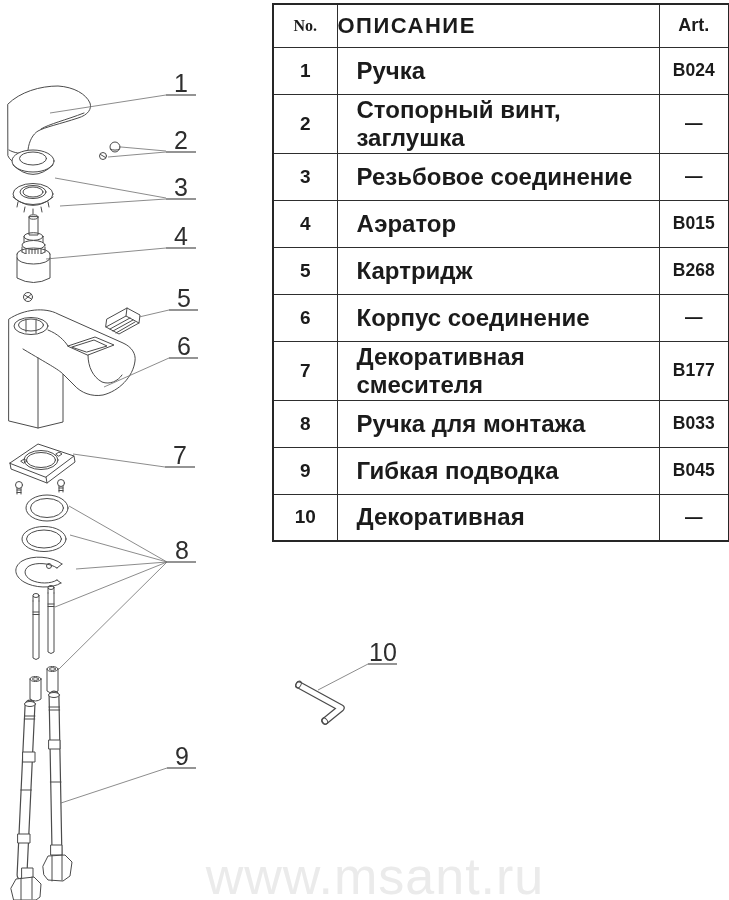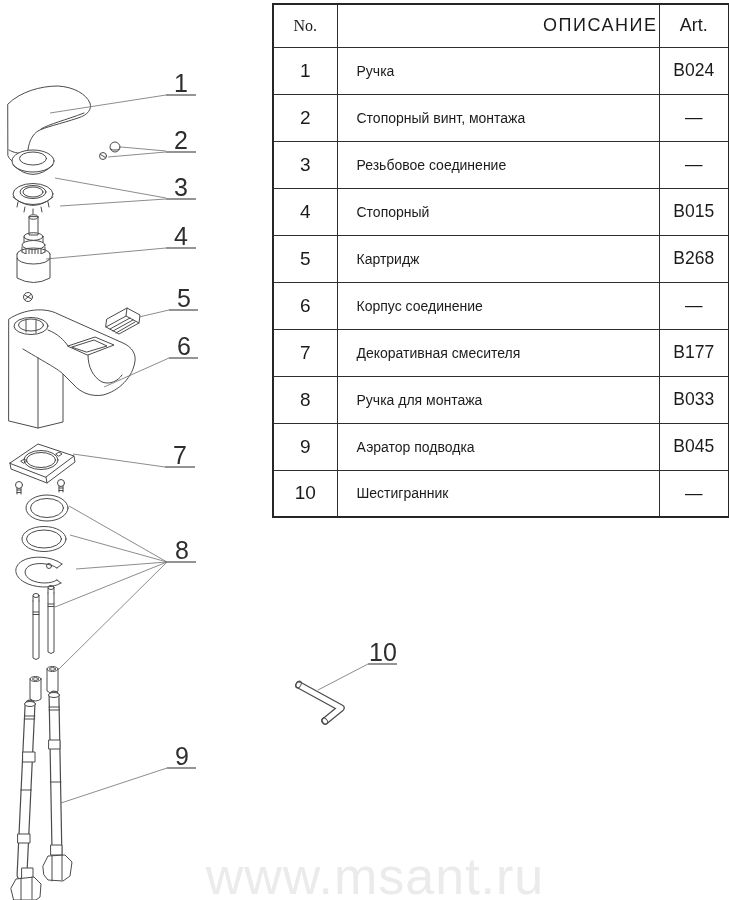--- a/index.html
+++ b/index.html
@@ -11,28 +11,28 @@
   .ld{stroke:#6f6f6f;stroke-width:0.8;fill:none;}
   .ul{stroke:#3c3c3c;stroke-width:1.1;}
   .co{font-family:"Liberation Sans",sans-serif;font-size:25px;fill:#2e2e2e;}
   .tube{stroke:#4b4b4b;stroke-width:11;fill:none;stroke-linecap:round;}
   .tubein{stroke:#fff;stroke-width:8.6;fill:none;stroke-linecap:round;}
   .keyout{stroke:#4b4b4b;stroke-width:7.5;fill:none;stroke-linejoin:round;stroke-linecap:round;}
   .keyin{stroke:#fff;stroke-width:5;fill:none;stroke-linejoin:round;stroke-linecap:round;}
 
   table.parts{position:absolute;left:272px;top:3px;width:456px;border-collapse:collapse;
               table-layout:fixed;color:#1b1b1b;border:2px solid #262626;}
-  table.parts td,table.parts th{border:1px solid #2e2e2e;font-weight:normal;overflow:hidden;}
+  table.parts td,table.parts th{border:1px solid #2e2e2e;font-weight:bold;overflow:hidden;}
   .c-no{width:64px;text-align:center;font-size:19px;}
-  .c-desc{width:322px;text-align:left;padding-left:19px;font-size:14px;}
+  .c-desc{width:322px;text-align:left;padding-left:19px;font-size:24px;}
   .c-art{width:70px;text-align:center;font-size:17.5px;}
   tr.hdr{height:43px;}
   tr.row{height:47px;}
   th.h-no{font-family:"Liberation Serif",serif;font-size:16px;text-align:center;}
-  th.h-desc{font-size:18px;text-align:right;letter-spacing:1.5px;padding-left:0;}
+  th.h-desc{font-size:22px;text-align:left;letter-spacing:1.5px;padding-left:0;}
   th.h-art{font-size:18px;text-align:center;}
 
   .watermark{position:absolute;left:165px;top:846px;width:420px;text-align:center;
              font-size:52px;letter-spacing:1px;color:#ebebeb;white-space:nowrap;}
 </style>
 </head>
 <body>
 
 <div class="screen">
 
@@ -213,31 +213,31 @@
       <th class="h-desc">ОПИСАНИЕ</th>
       <th class="h-art c-art">Art.</th>
     </tr>
     <tr class="row">
       <td class="c-no">1</td>
       <td class="c-desc">Ручка</td>
       <td class="c-art">B024</td>
     </tr>
     <tr class="row">
       <td class="c-no">2</td>
-      <td class="c-desc">Стопорный винт, монтажа</td>
+      <td class="c-desc">Стопорный винт, заглушка</td>
       <td class="c-art">—</td>
     </tr>
     <tr class="row">
       <td class="c-no">3</td>
       <td class="c-desc">Резьбовое соединение</td>
       <td class="c-art">—</td>
     </tr>
     <tr class="row">
       <td class="c-no">4</td>
-      <td class="c-desc">Стопорный</td>
+      <td class="c-desc">Аэратор</td>
       <td class="c-art">B015</td>
     </tr>
     <tr class="row">
       <td class="c-no">5</td>
       <td class="c-desc">Картридж</td>
       <td class="c-art">B268</td>
     </tr>
     <tr class="row">
       <td class="c-no">6</td>
       <td class="c-desc">Корпус соединение</td>
@@ -248,26 +248,26 @@
       <td class="c-desc">Декоративная смесителя</td>
       <td class="c-art">B177</td>
     </tr>
     <tr class="row">
       <td class="c-no">8</td>
       <td class="c-desc">Ручка для монтажа</td>
       <td class="c-art">B033</td>
     </tr>
     <tr class="row">
       <td class="c-no">9</td>
-      <td class="c-desc">Аэратор подводка</td>
+      <td class="c-desc">Гибкая подводка</td>
       <td class="c-art">B045</td>
     </tr>
     <tr class="row">
       <td class="c-no">10</td>
-      <td class="c-desc">Шестигранник</td>
+      <td class="c-desc">Декоративная</td>
       <td class="c-art">—</td>
     </tr>
   </tbody>
     </table>
 
   <div class="watermark">www.msant.ru</div>
 
 </div>
 
 </body></html>

